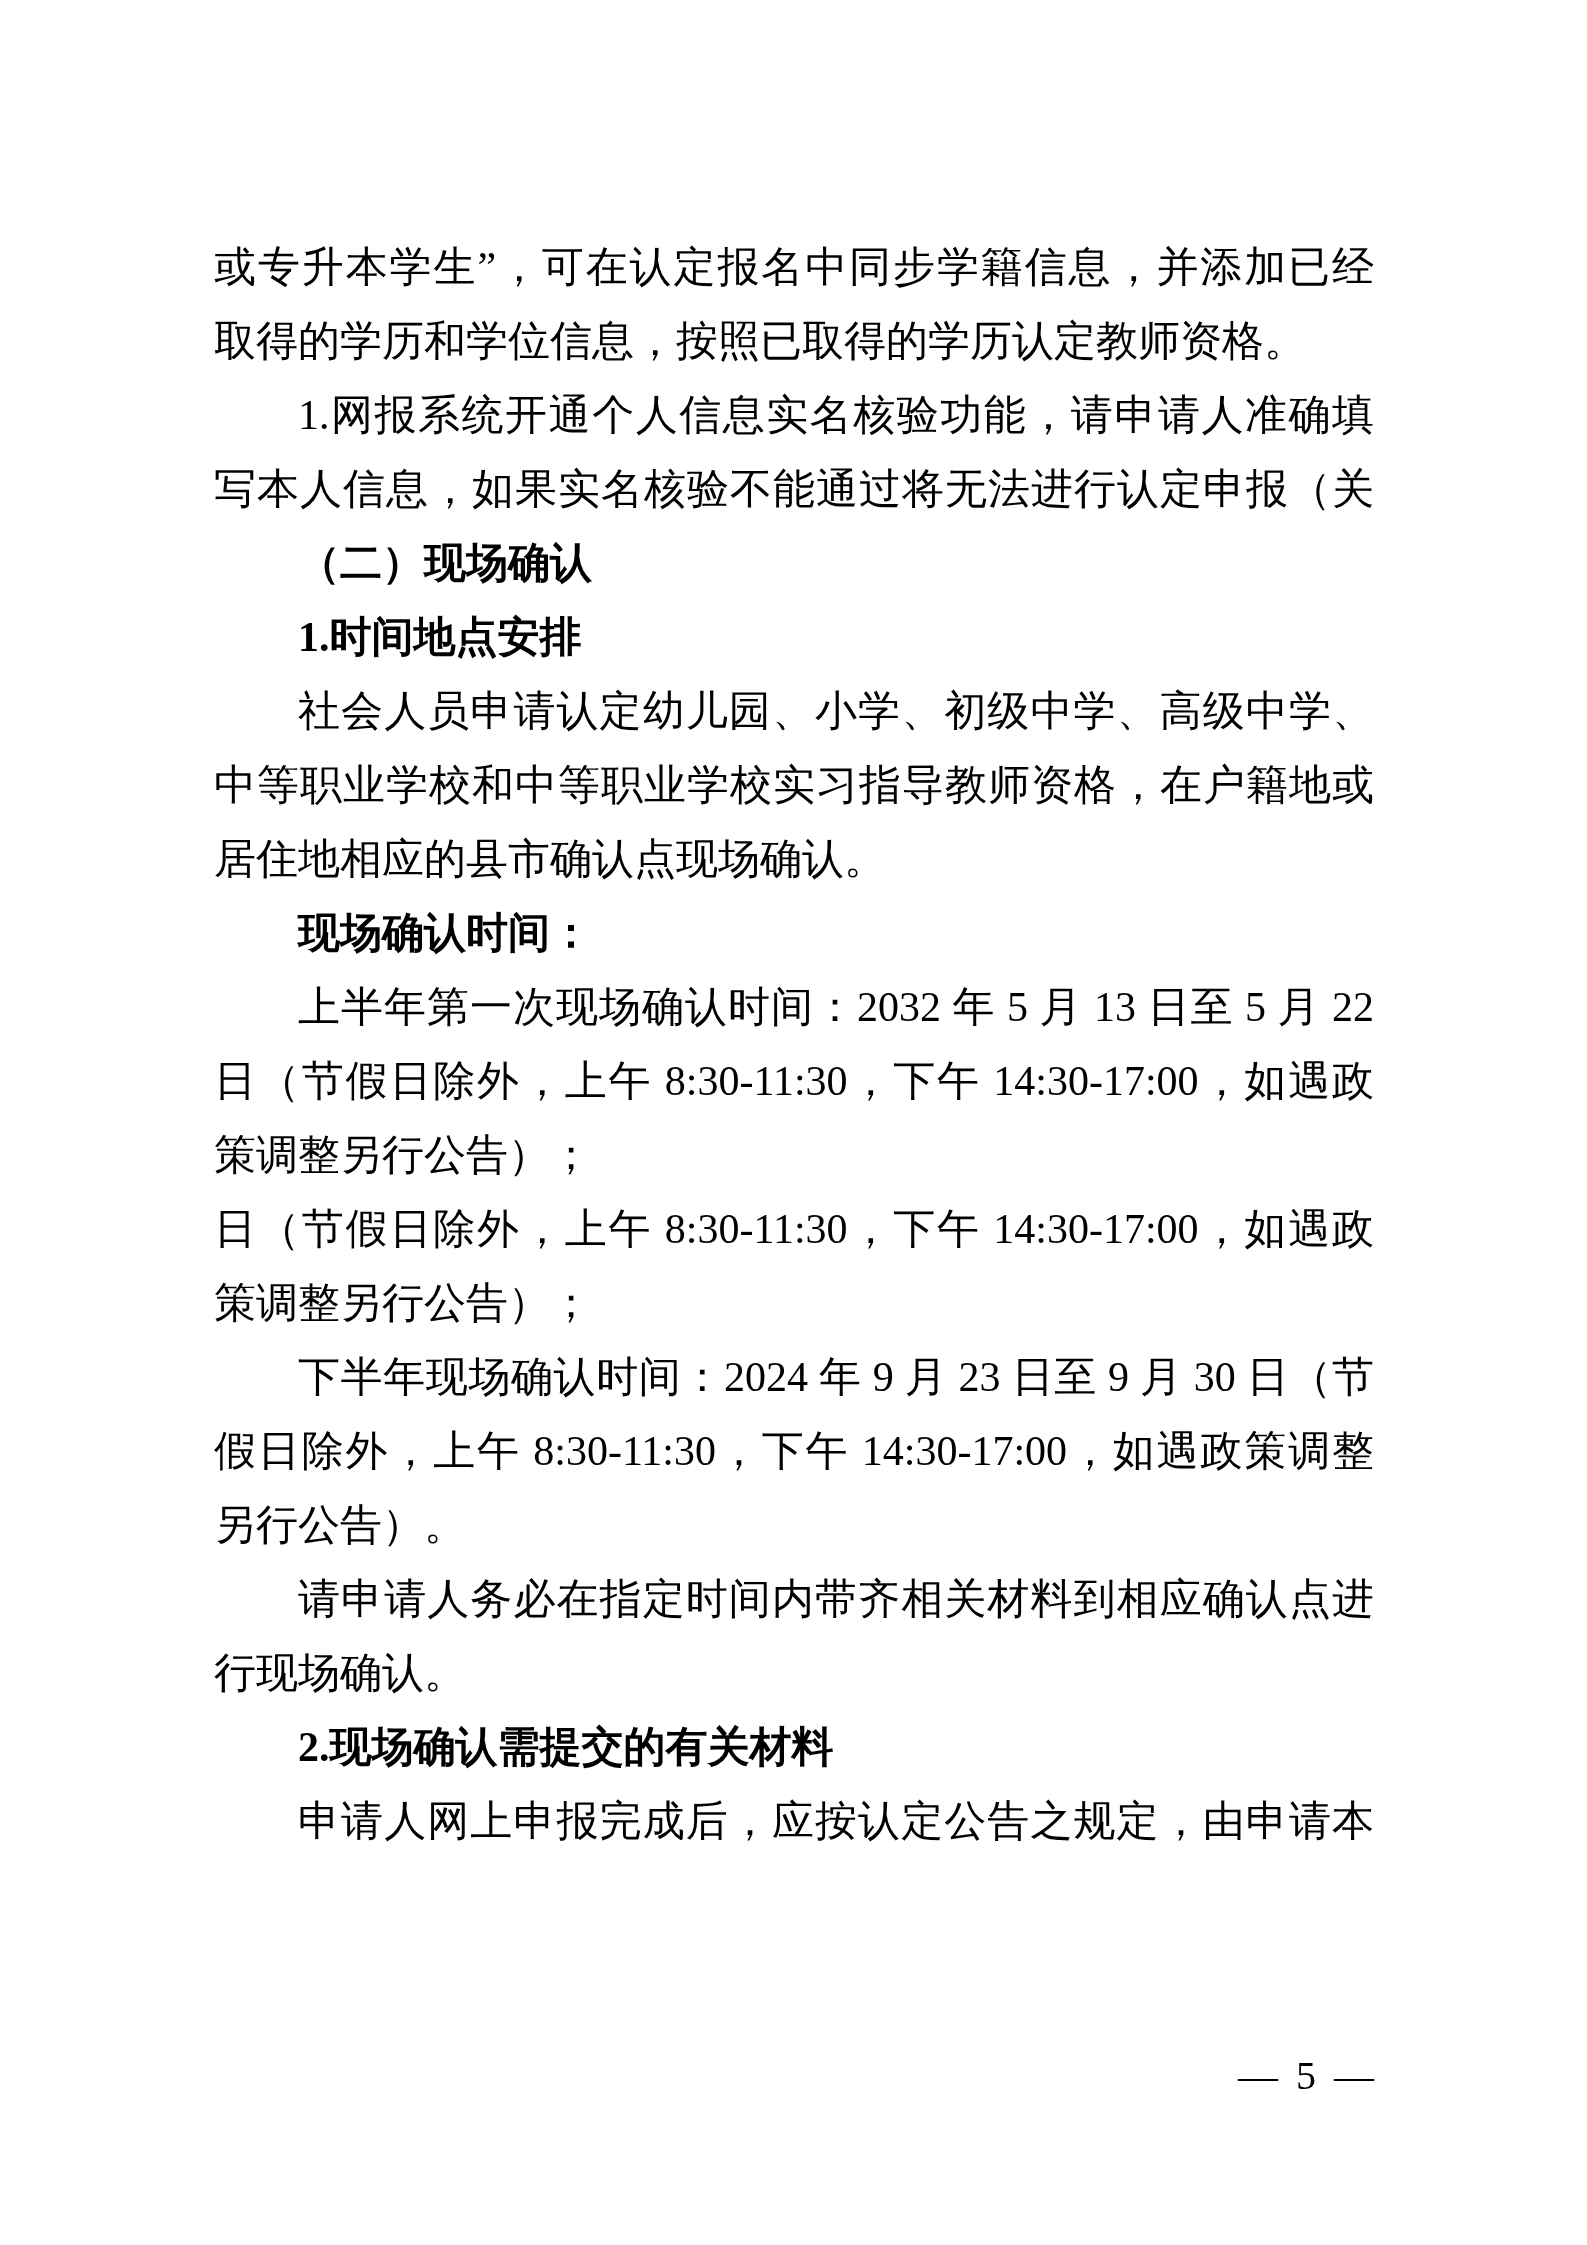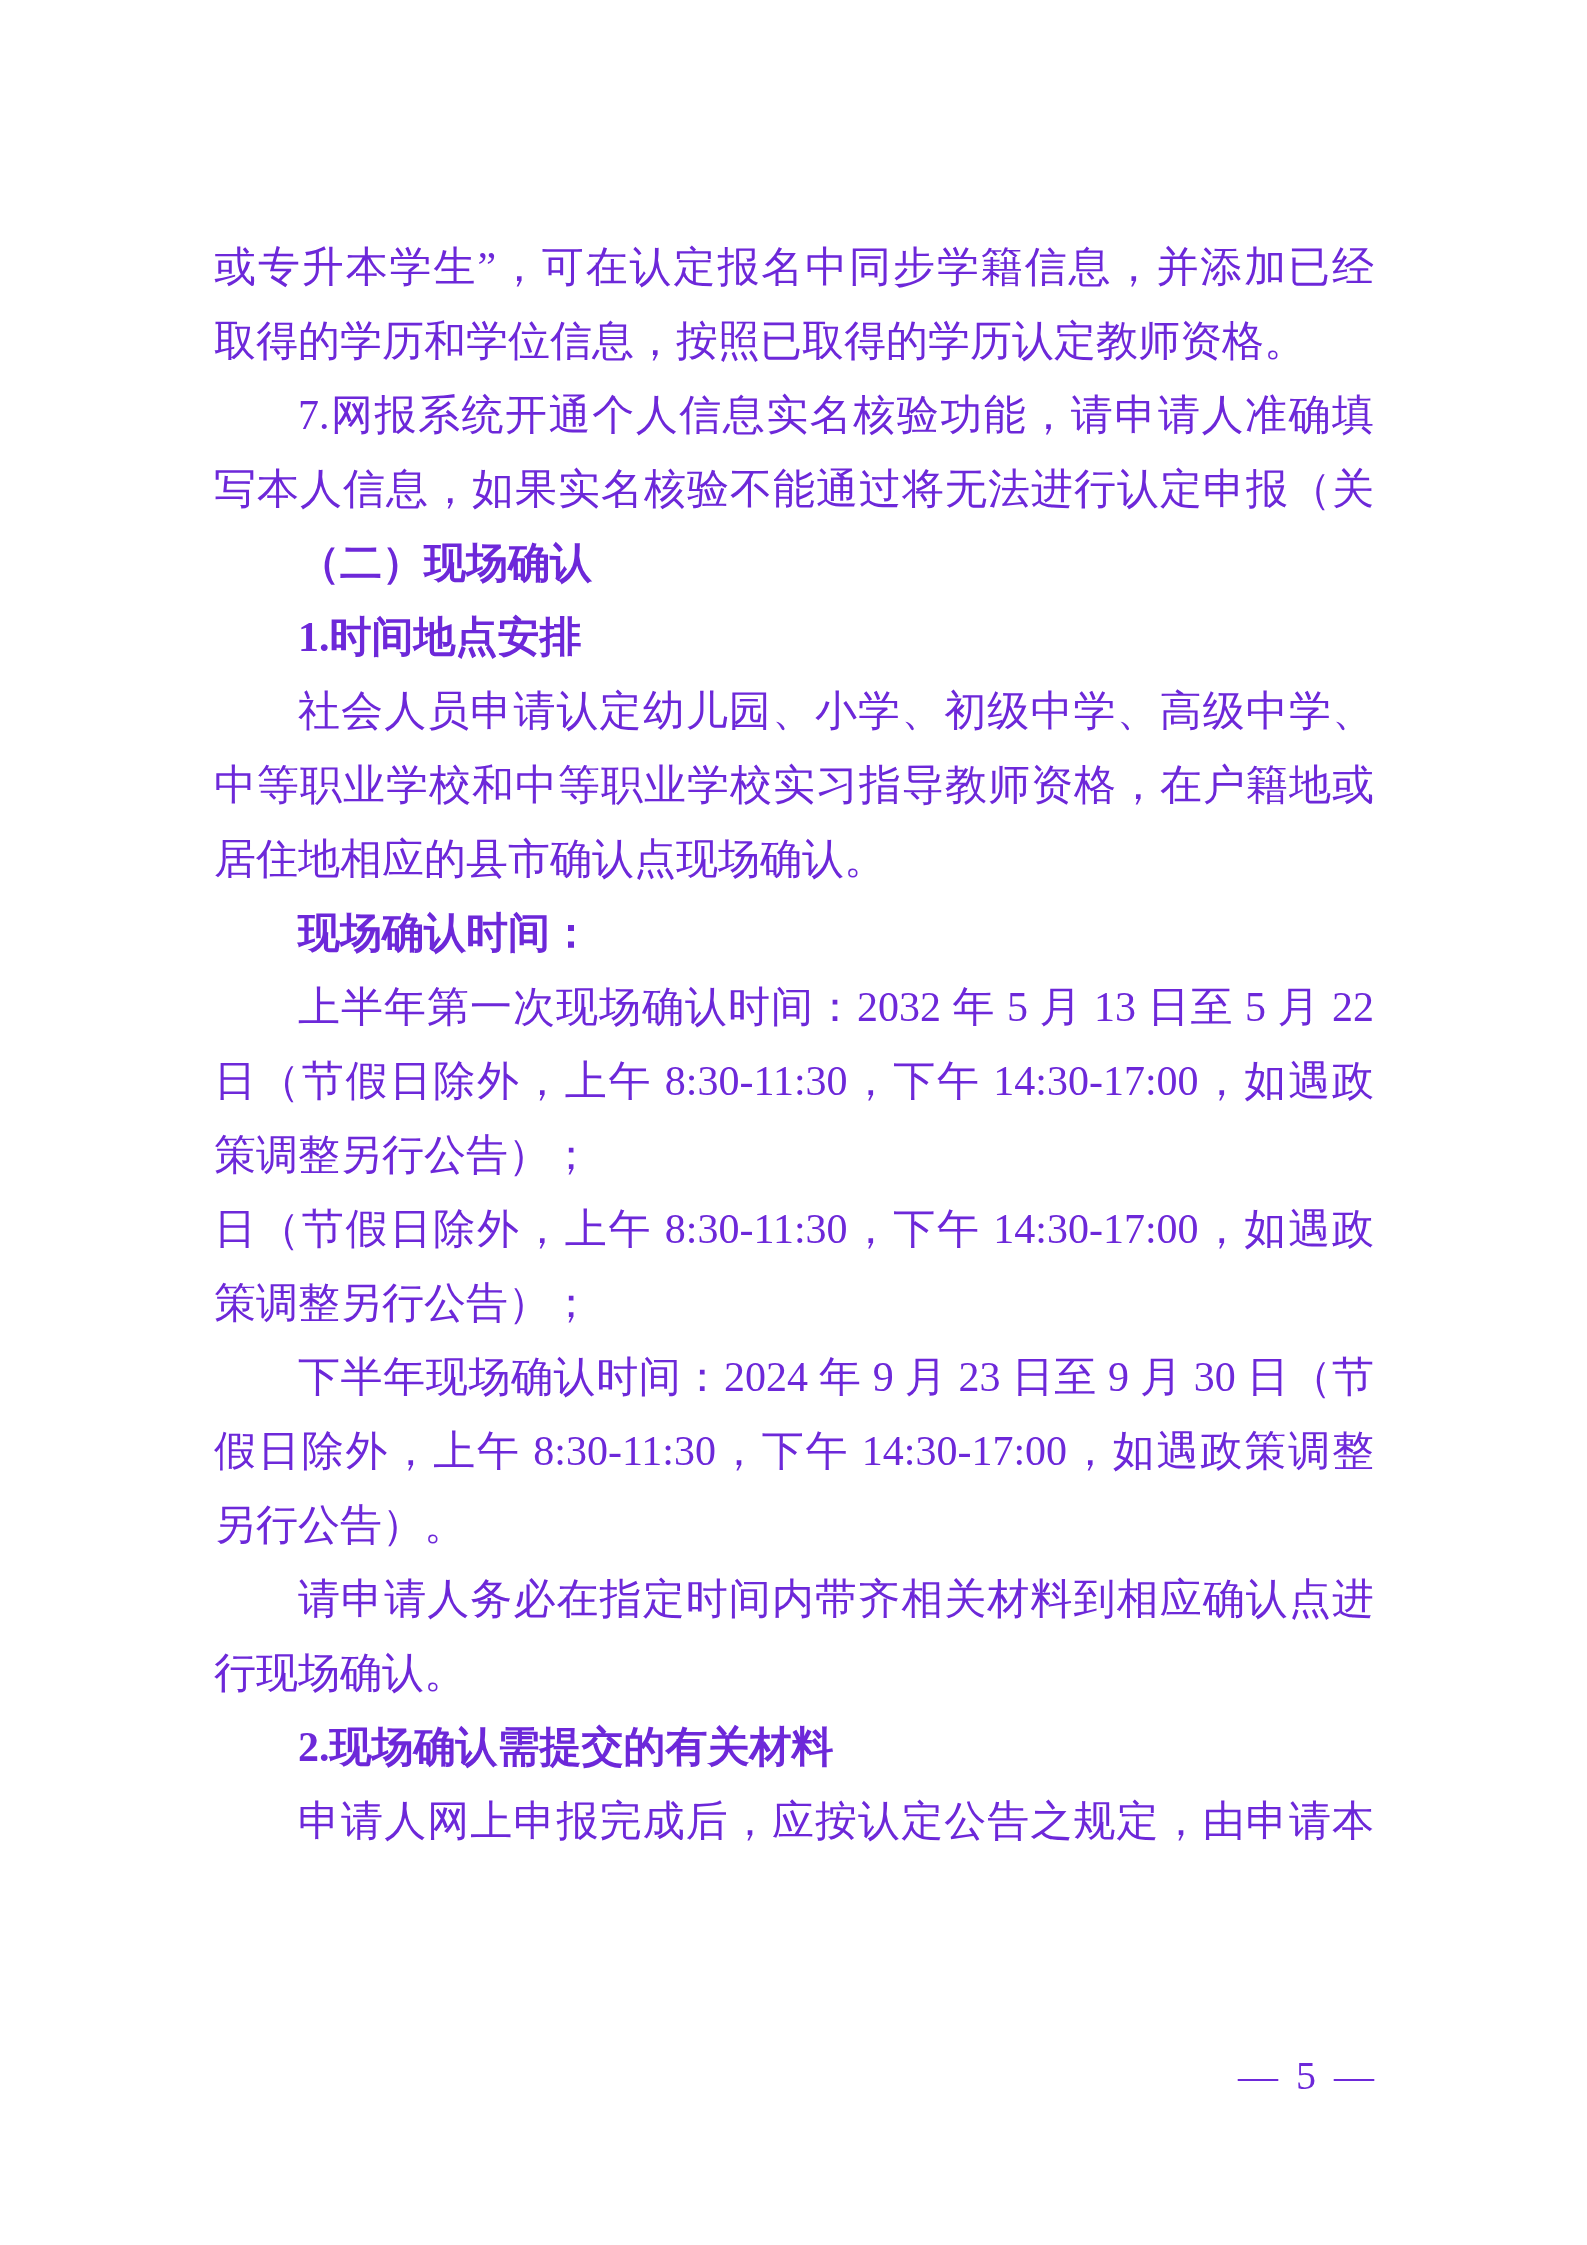--- a/index.html
+++ b/index.html
@@ -5,21 +5,21 @@
   html, body {
     margin: 0;
     padding: 0;
     background: #ffffff;
   }
   .page {
     position: relative;
     width: 1587px;
     height: 2245px;
     background: #ffffff;
-    color: #6d28d9;
+    color: #000000;
     font-family: "Liberation Serif", "DejaVu Serif", serif;
     overflow: hidden;
   }
   .text-block {
     position: absolute;
     left: 214px;
     top: 230px;
     width: 1160px;
   }
   .doc-line {
@@ -52,21 +52,21 @@
     word-spacing: 8px;
   }
 </style>
 </head>
 <body>
 
 <div class="page">
   <div class="text-block">
       <div class="doc-line justify">或专升本学生”，可在认定报名中同步学籍信息，并添加已经</div>
       <div class="doc-line">取得的学历和学位信息，按照已取得的学历认定教师资格。</div>
-      <div class="doc-line justify indent">7.网报系统开通个人信息实名核验功能，请申请人准确填</div>
+      <div class="doc-line justify indent">1.网报系统开通个人信息实名核验功能，请申请人准确填</div>
       <div class="doc-line justify">写本人信息，如果实名核验不能通过将无法进行认定申报（关</div>
       <div class="doc-line indent bold">（二）现场确认</div>
       <div class="doc-line indent bold">1.时间地点安排</div>
       <div class="doc-line justify indent">社会人员申请认定幼儿园、小学、初级中学、高级中学、</div>
       <div class="doc-line justify">中等职业学校和中等职业学校实习指导教师资格，在户籍地或</div>
       <div class="doc-line">居住地相应的县市确认点现场确认。</div>
       <div class="doc-line indent bold">现场确认时间：</div>
       <div class="doc-line justify indent">上半年第一次现场确认时间：2032 年 5 月 13 日至 5 月 22</div>
       <div class="doc-line justify">日（节假日除外，上午 8:30-11:30，下午 14:30-17:00，如遇政</div>
       <div class="doc-line">策调整另行公告）；</div>

